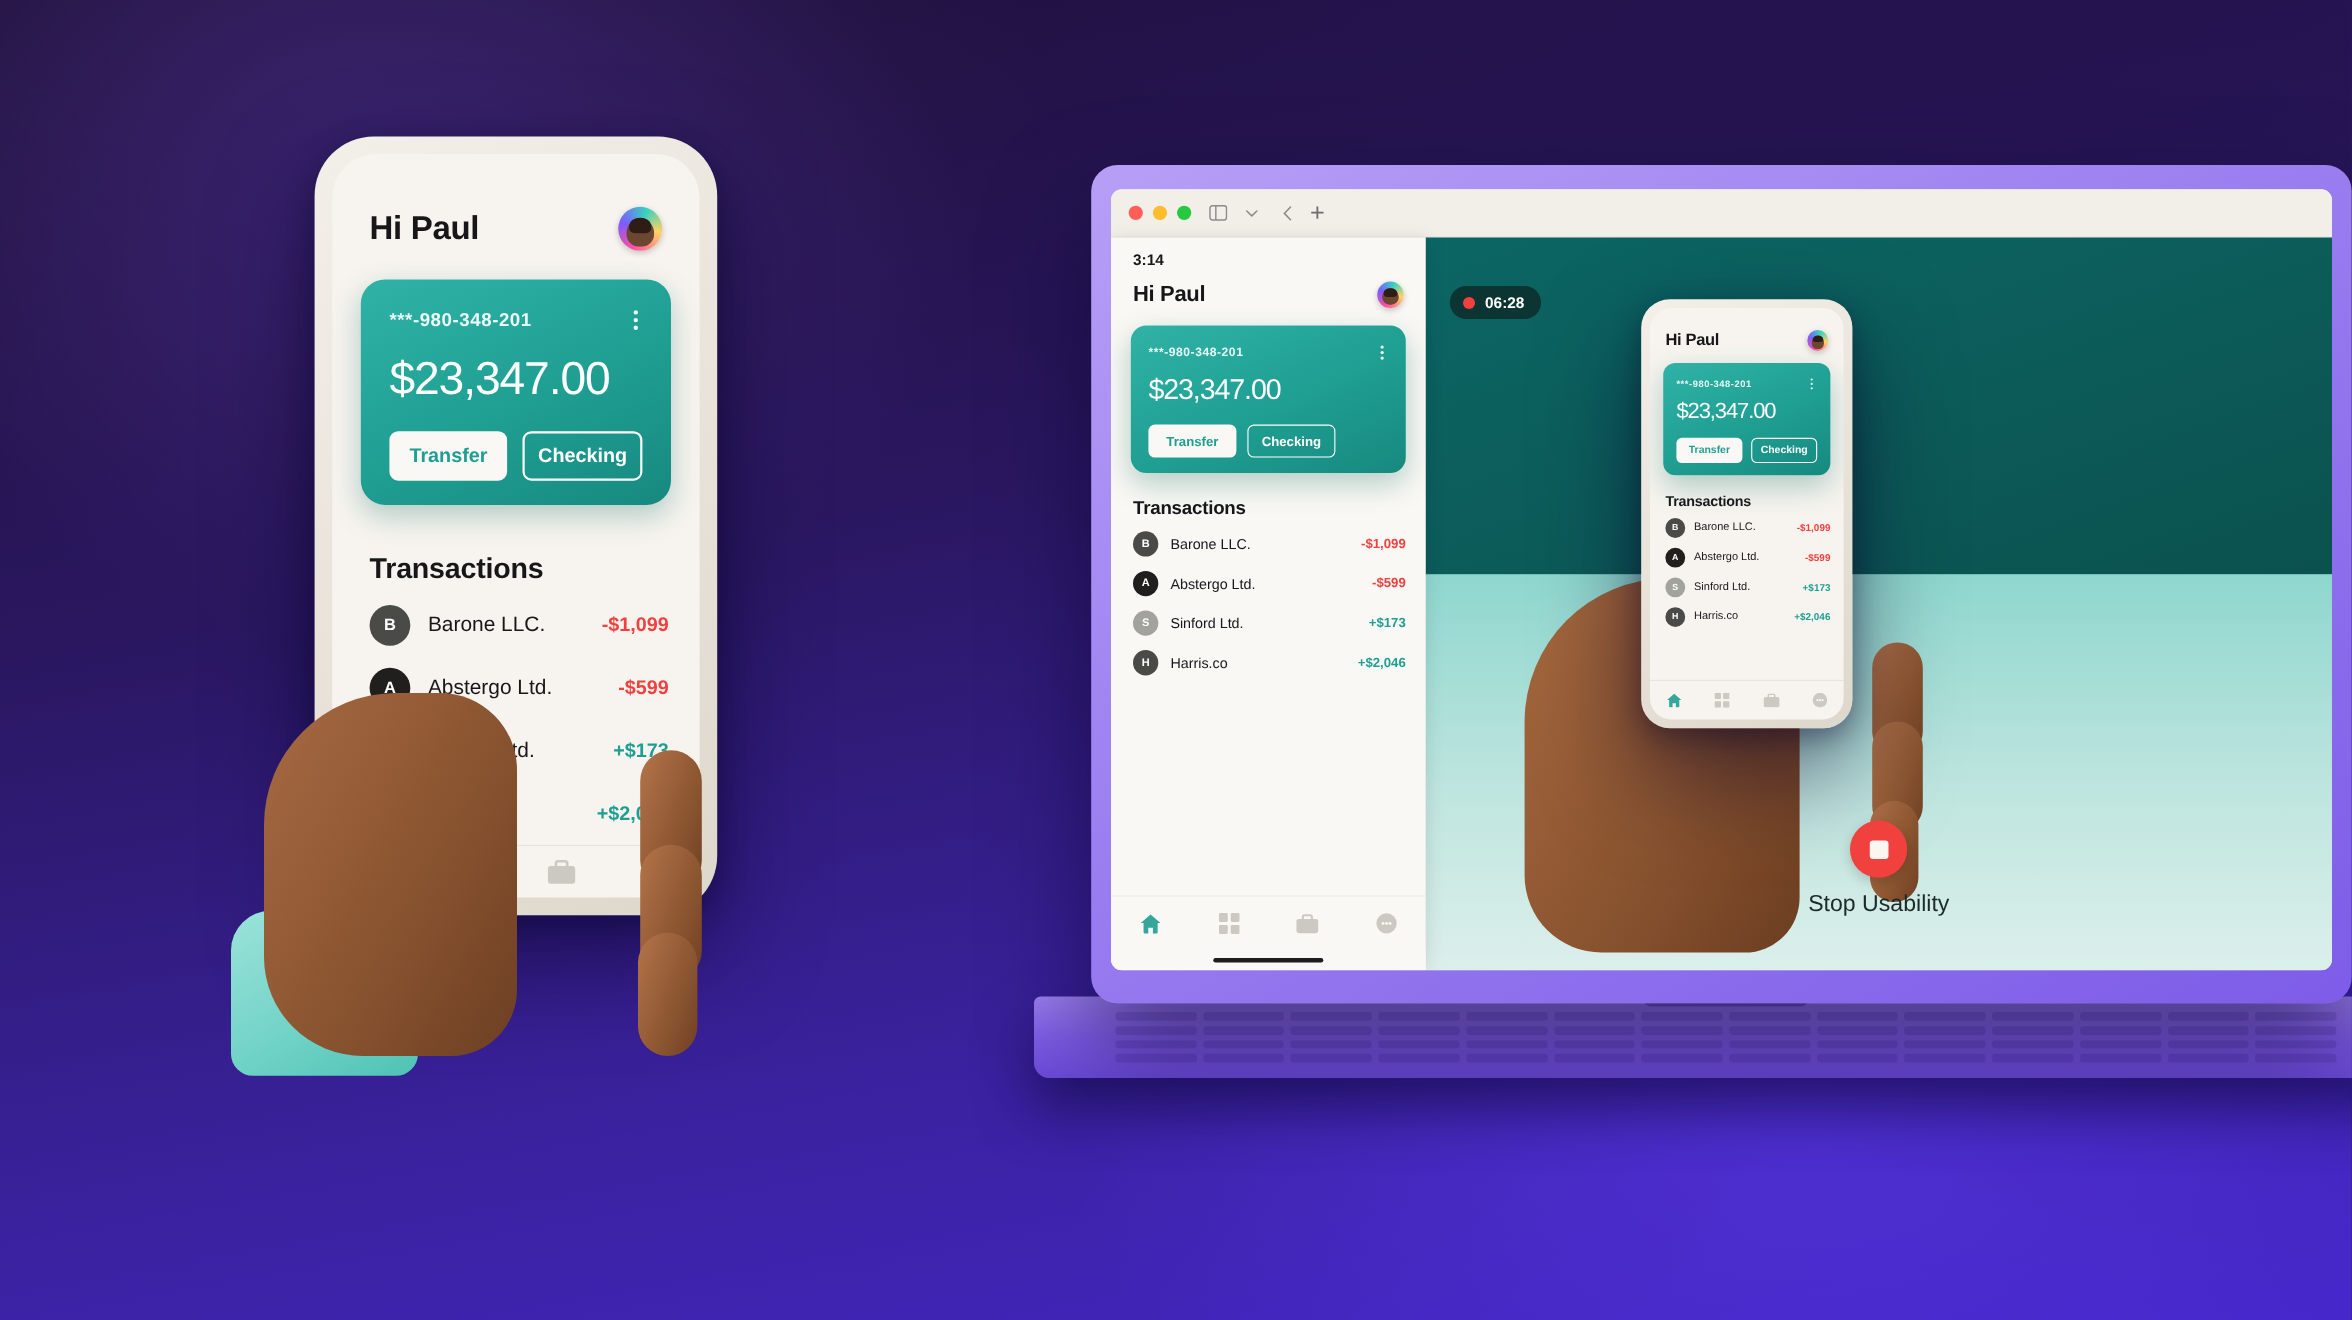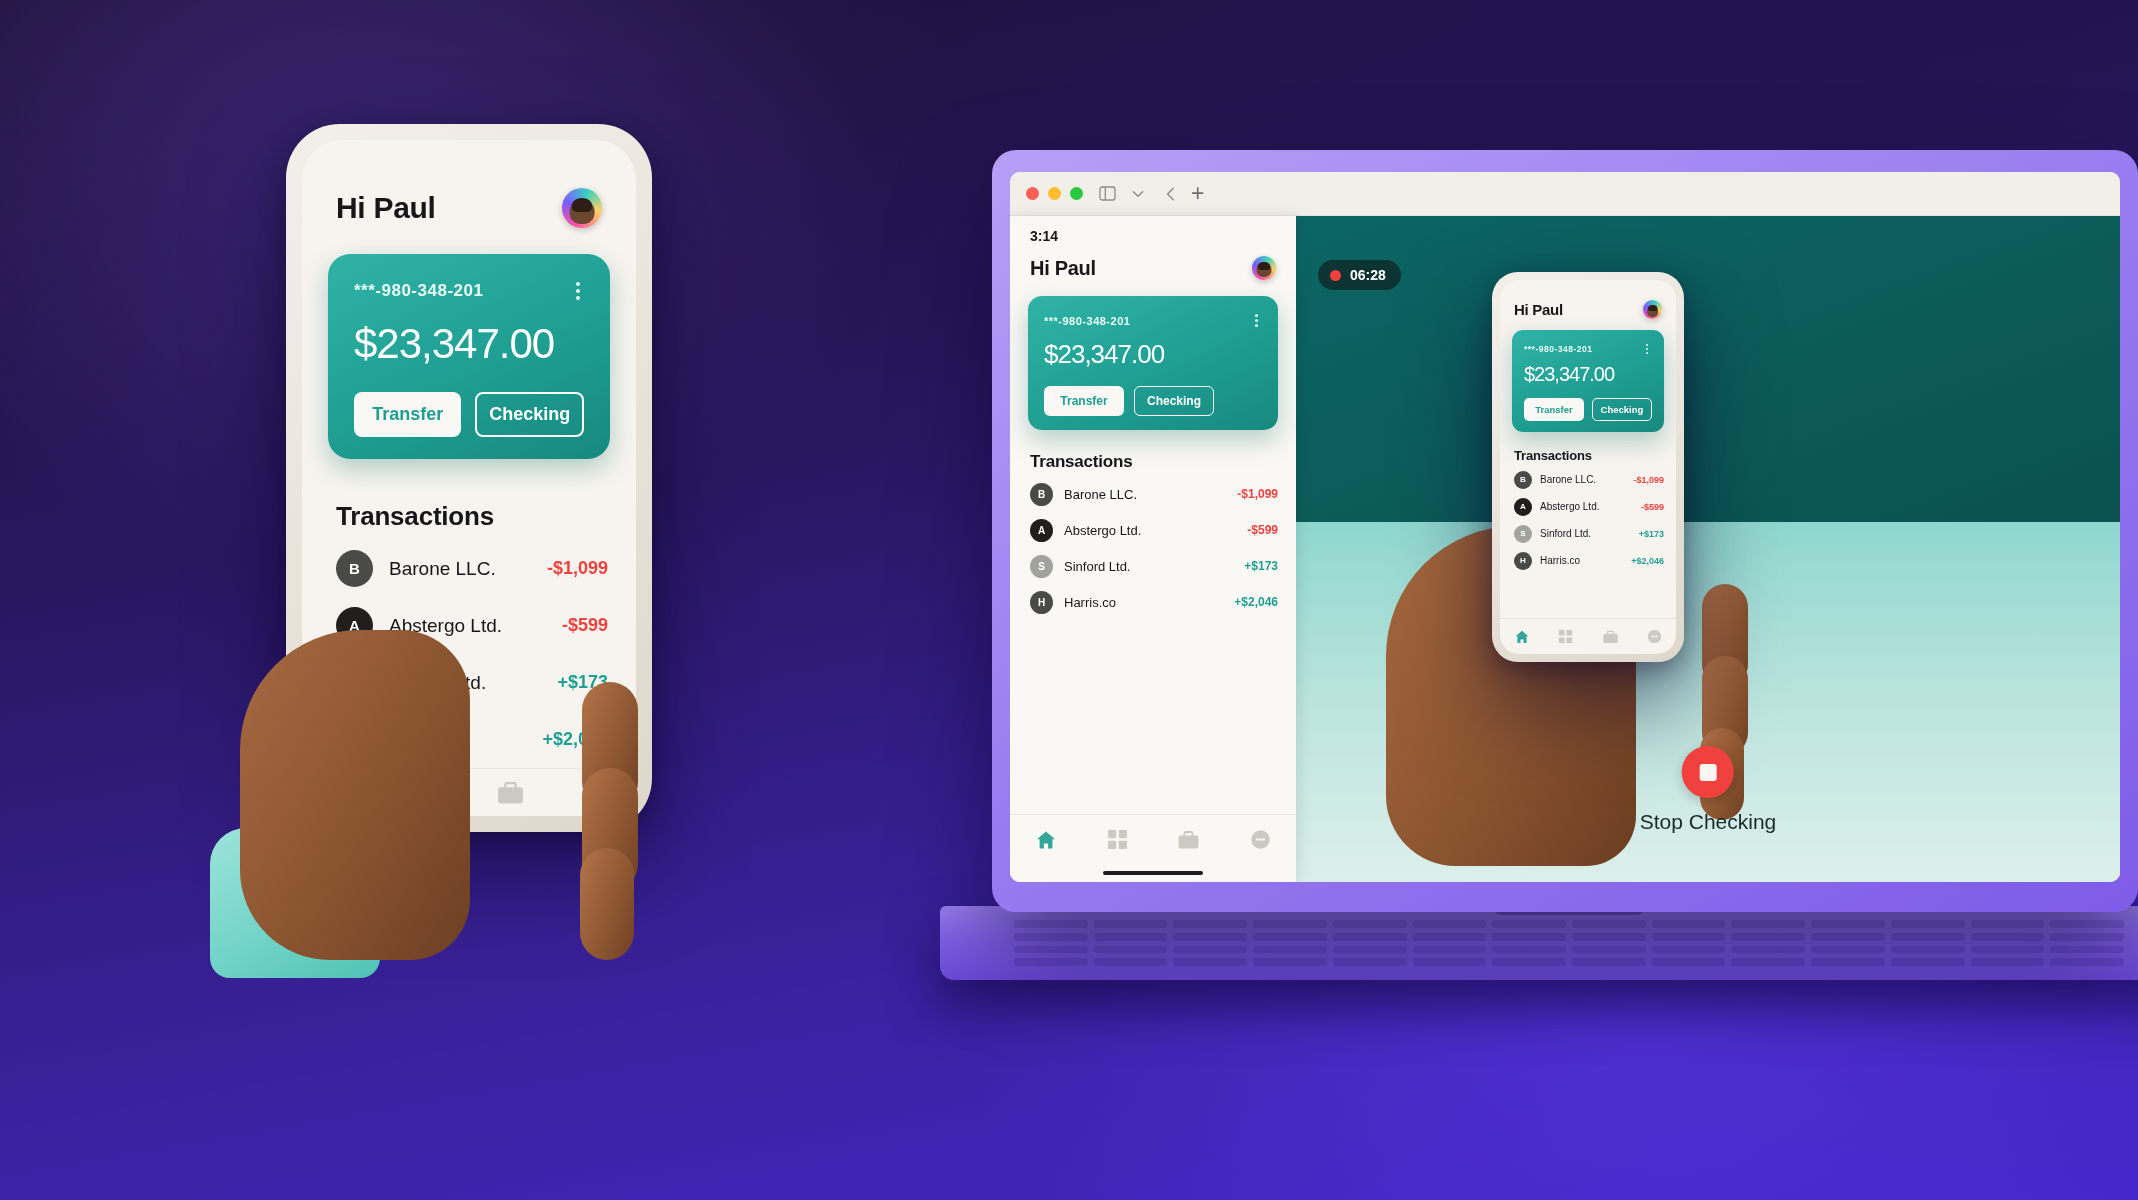--- a/index.html
+++ b/index.html
@@ -637,21 +637,21 @@
                       </svg>
                     </span>
                   </div>
               </div>
             </div>
 
             <div class="stop-wrap">
               <div class="stop-btn">
                   <i></i>
                 </div>
-              <div class="stop-label">Stop Checking</div>
+              <div class="stop-label">Stop Usability</div>
             </div>
           </div>
 
         </div>
       </div>
     </div>
   </div>
 </div>
 
 </body></html>

